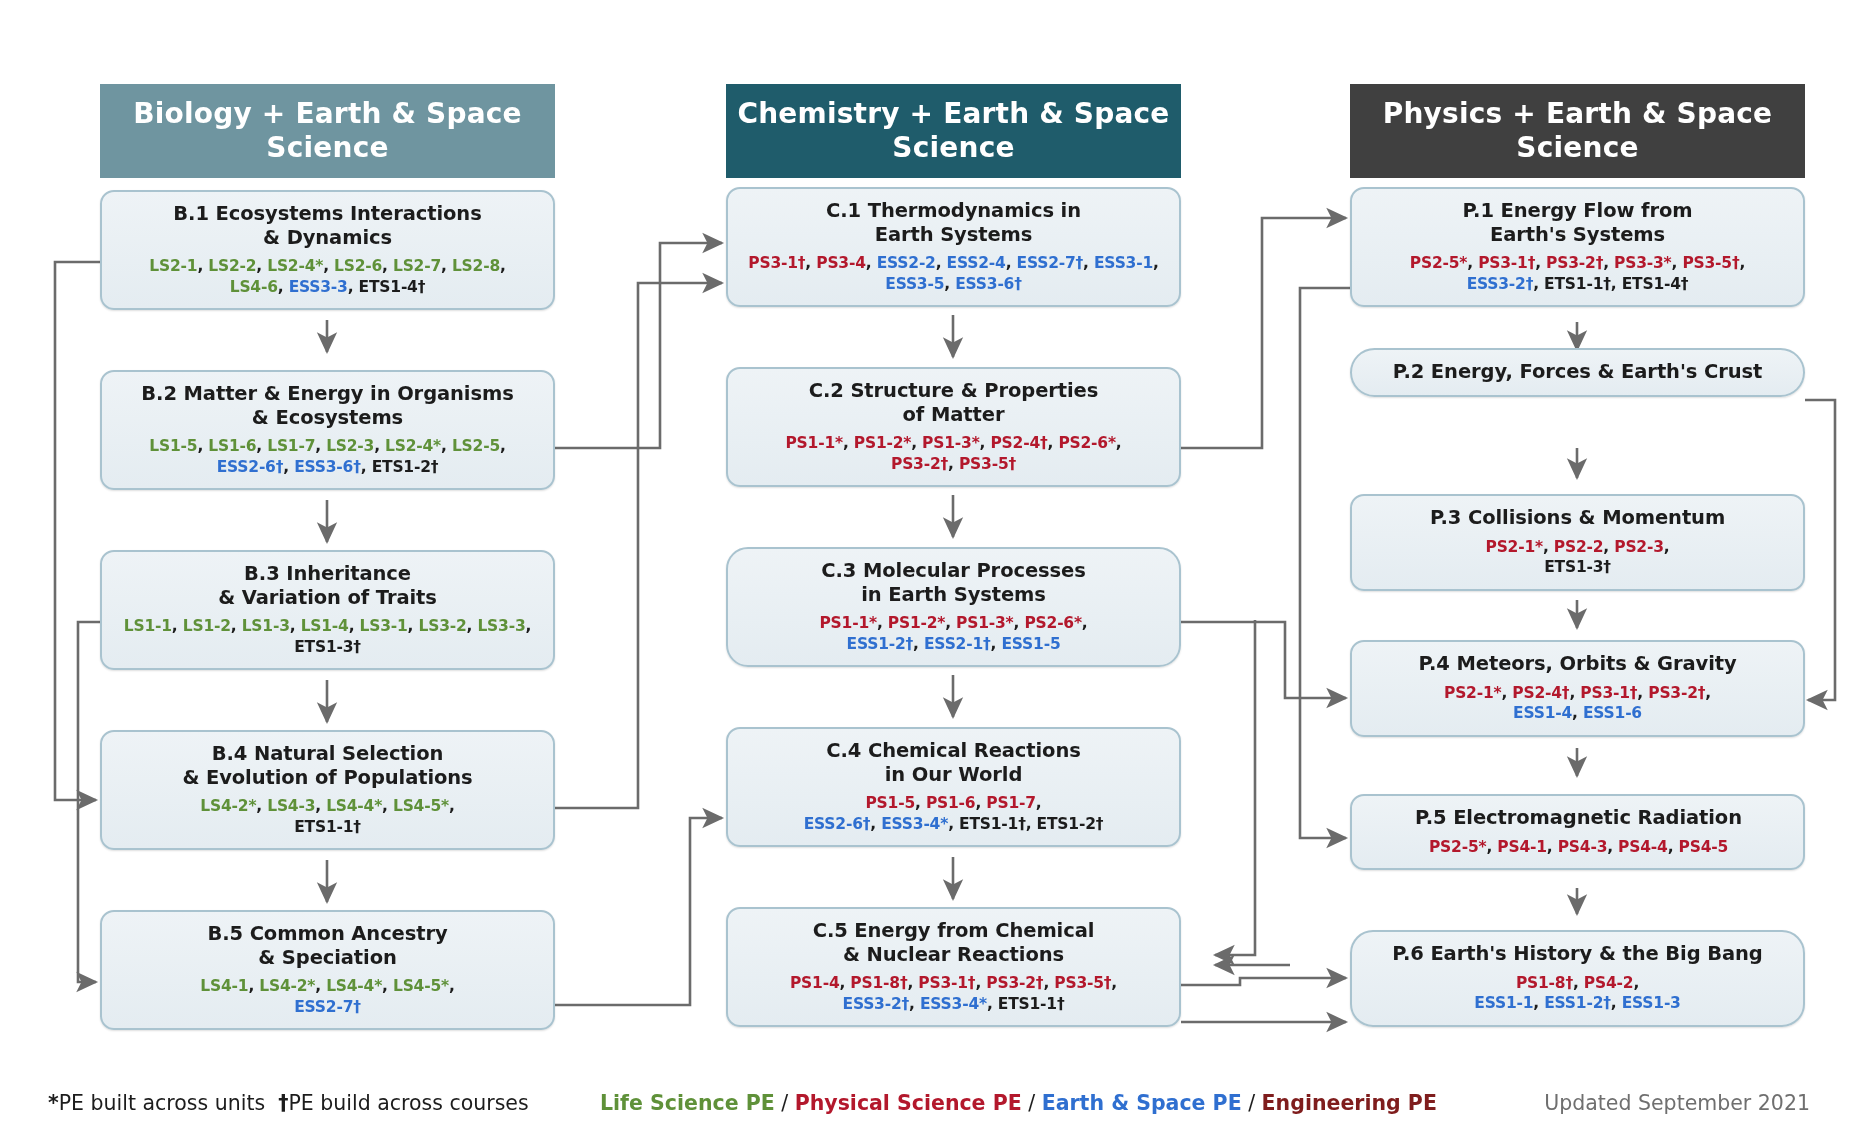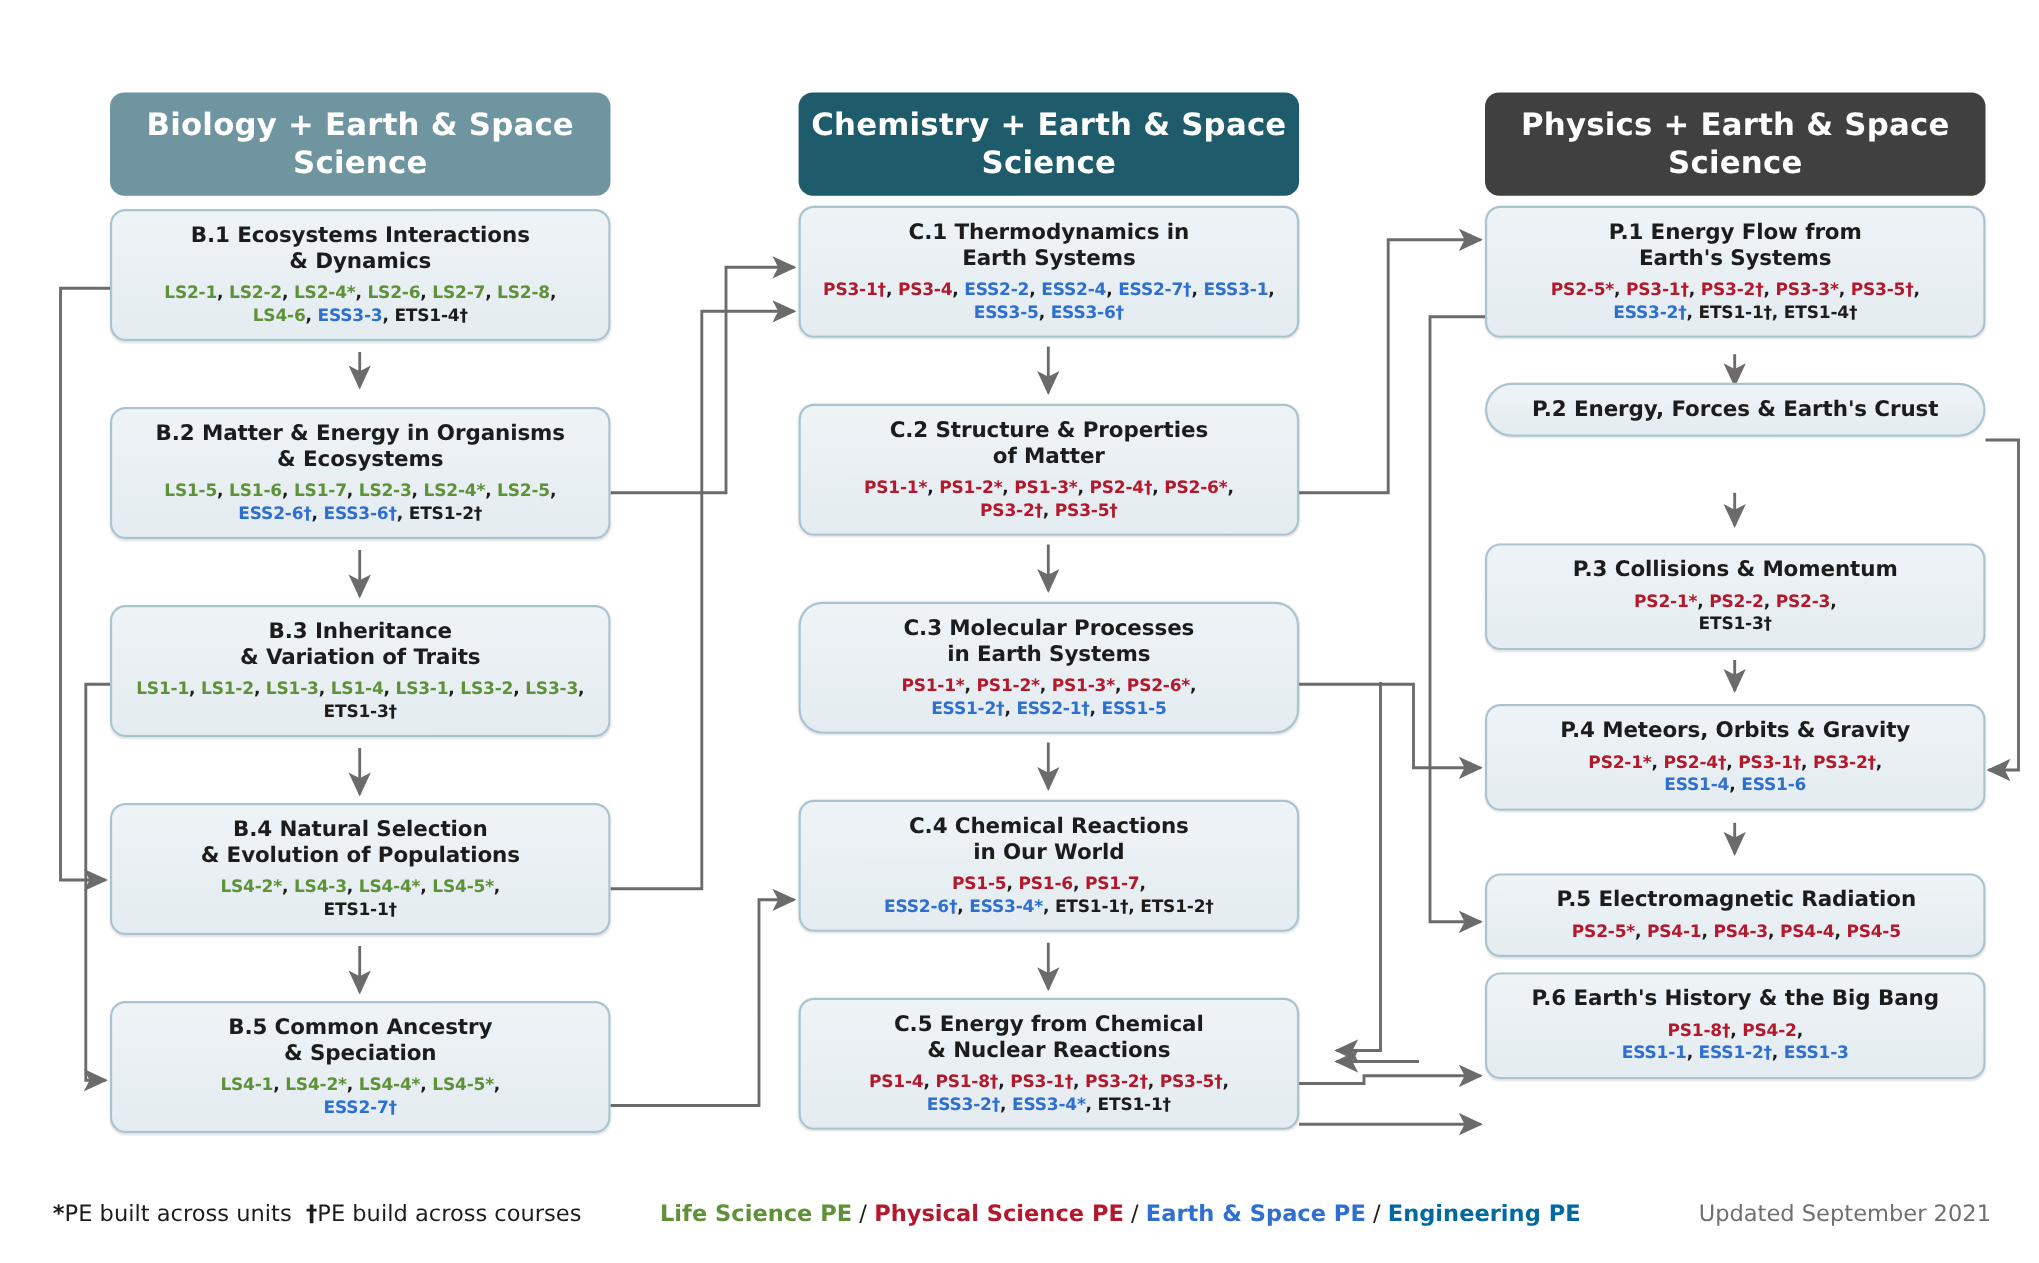--- a/index.html
+++ b/index.html
@@ -34,21 +34,21 @@
     height: 94px;
     display: flex;
     align-items: center;
     justify-content: center;
     text-align: center;
     color: #ffffff;
     font-weight: bold;
     font-size: 28px;
     line-height: 1.22;
     letter-spacing: 0.2px;
-    border-radius: 13px;
+    border-radius: 0;
   }
   .hdr-bio  { background: #6f95a0; }
   .hdr-chem { background: #1f5c6b; }
   .hdr-phys { background: #404040; }
 
   .unit {
     position: absolute;
     width: 455px;
     background: linear-gradient(180deg,#eef3f6 0%, #e4ecf1 100%);
     border: 2px solid #a9c3cf;
@@ -245,24 +245,24 @@
     <div class="unit-codes"><span class="c-ps">PS2-1*</span><span class="c-ets">, </span><span class="c-ps">PS2-2</span><span class="c-ets">, </span><span class="c-ps">PS2-3</span><span class="c-ets">,</span><br><span class="c-ets">ETS1-3†</span></div>
   </div>
   <div class="unit" style="left:1350px; top:640px;">
     <div class="unit-title">P.4 Meteors, Orbits &amp; Gravity</div>
     <div class="unit-codes"><span class="c-ps">PS2-1*</span><span class="c-ets">, </span><span class="c-ps">PS2-4†</span><span class="c-ets">, </span><span class="c-ps">PS3-1†</span><span class="c-ets">, </span><span class="c-ps">PS3-2†</span><span class="c-ets">,</span><br><span class="c-ess">ESS1-4</span><span class="c-ets">, </span><span class="c-ess">ESS1-6</span></div>
   </div>
   <div class="unit" style="left:1350px; top:794px;padding-left:14px;">
     <div class="unit-title">P.5 Electromagnetic Radiation</div>
     <div class="unit-codes"><span class="c-ps">PS2-5*</span><span class="c-ets">, </span><span class="c-ps">PS4-1</span><span class="c-ets">, </span><span class="c-ps">PS4-3</span><span class="c-ets">, </span><span class="c-ps">PS4-4</span><span class="c-ets">, </span><span class="c-ps">PS4-5</span></div>
   </div>
-  <div class="unit" style="left:1350px; top:884px;">
+  <div class="unit" style="left:1350px; top:930px;border-radius:23px;">
     <div class="unit-title">P.6 Earth's History &amp; the Big Bang</div>
     <div class="unit-codes"><span class="c-ps">PS1-8†</span><span class="c-ets">, </span><span class="c-ps">PS4-2</span><span class="c-ets">,</span><br><span class="c-ess">ESS1-1</span><span class="c-ets">, </span><span class="c-ess">ESS1-2†</span><span class="c-ets">, </span><span class="c-ess">ESS1-3</span></div>
   </div>
 
   <div id="legend">
     <div id="legend-notes"><b>*</b><span>PE built across units  </span><b>†</b><span>PE build across courses</span></div>
-    <div id="legend-key"><span style="color: rgb(95, 145, 57);">Life Science PE</span><span class="sep"> / </span><span style="color: rgb(179, 24, 44);">Physical Science PE</span><span class="sep"> / </span><span style="color: rgb(47, 111, 208);">Earth &amp; Space PE</span><span class="sep"> / </span><span style="color: #0369a1;">Engineering PE</span></div>
+    <div id="legend-key"><span style="color: rgb(95, 145, 57);">Life Science PE</span><span class="sep"> / </span><span style="color: rgb(179, 24, 44);">Physical Science PE</span><span class="sep"> / </span><span style="color: rgb(47, 111, 208);">Earth &amp; Space PE</span><span class="sep"> / </span><span style="color: #7f1d1d;">Engineering PE</span></div>
     <div id="legend-updated">Updated September 2021</div>
   </div>
 
 </div>
 
 </body></html>

